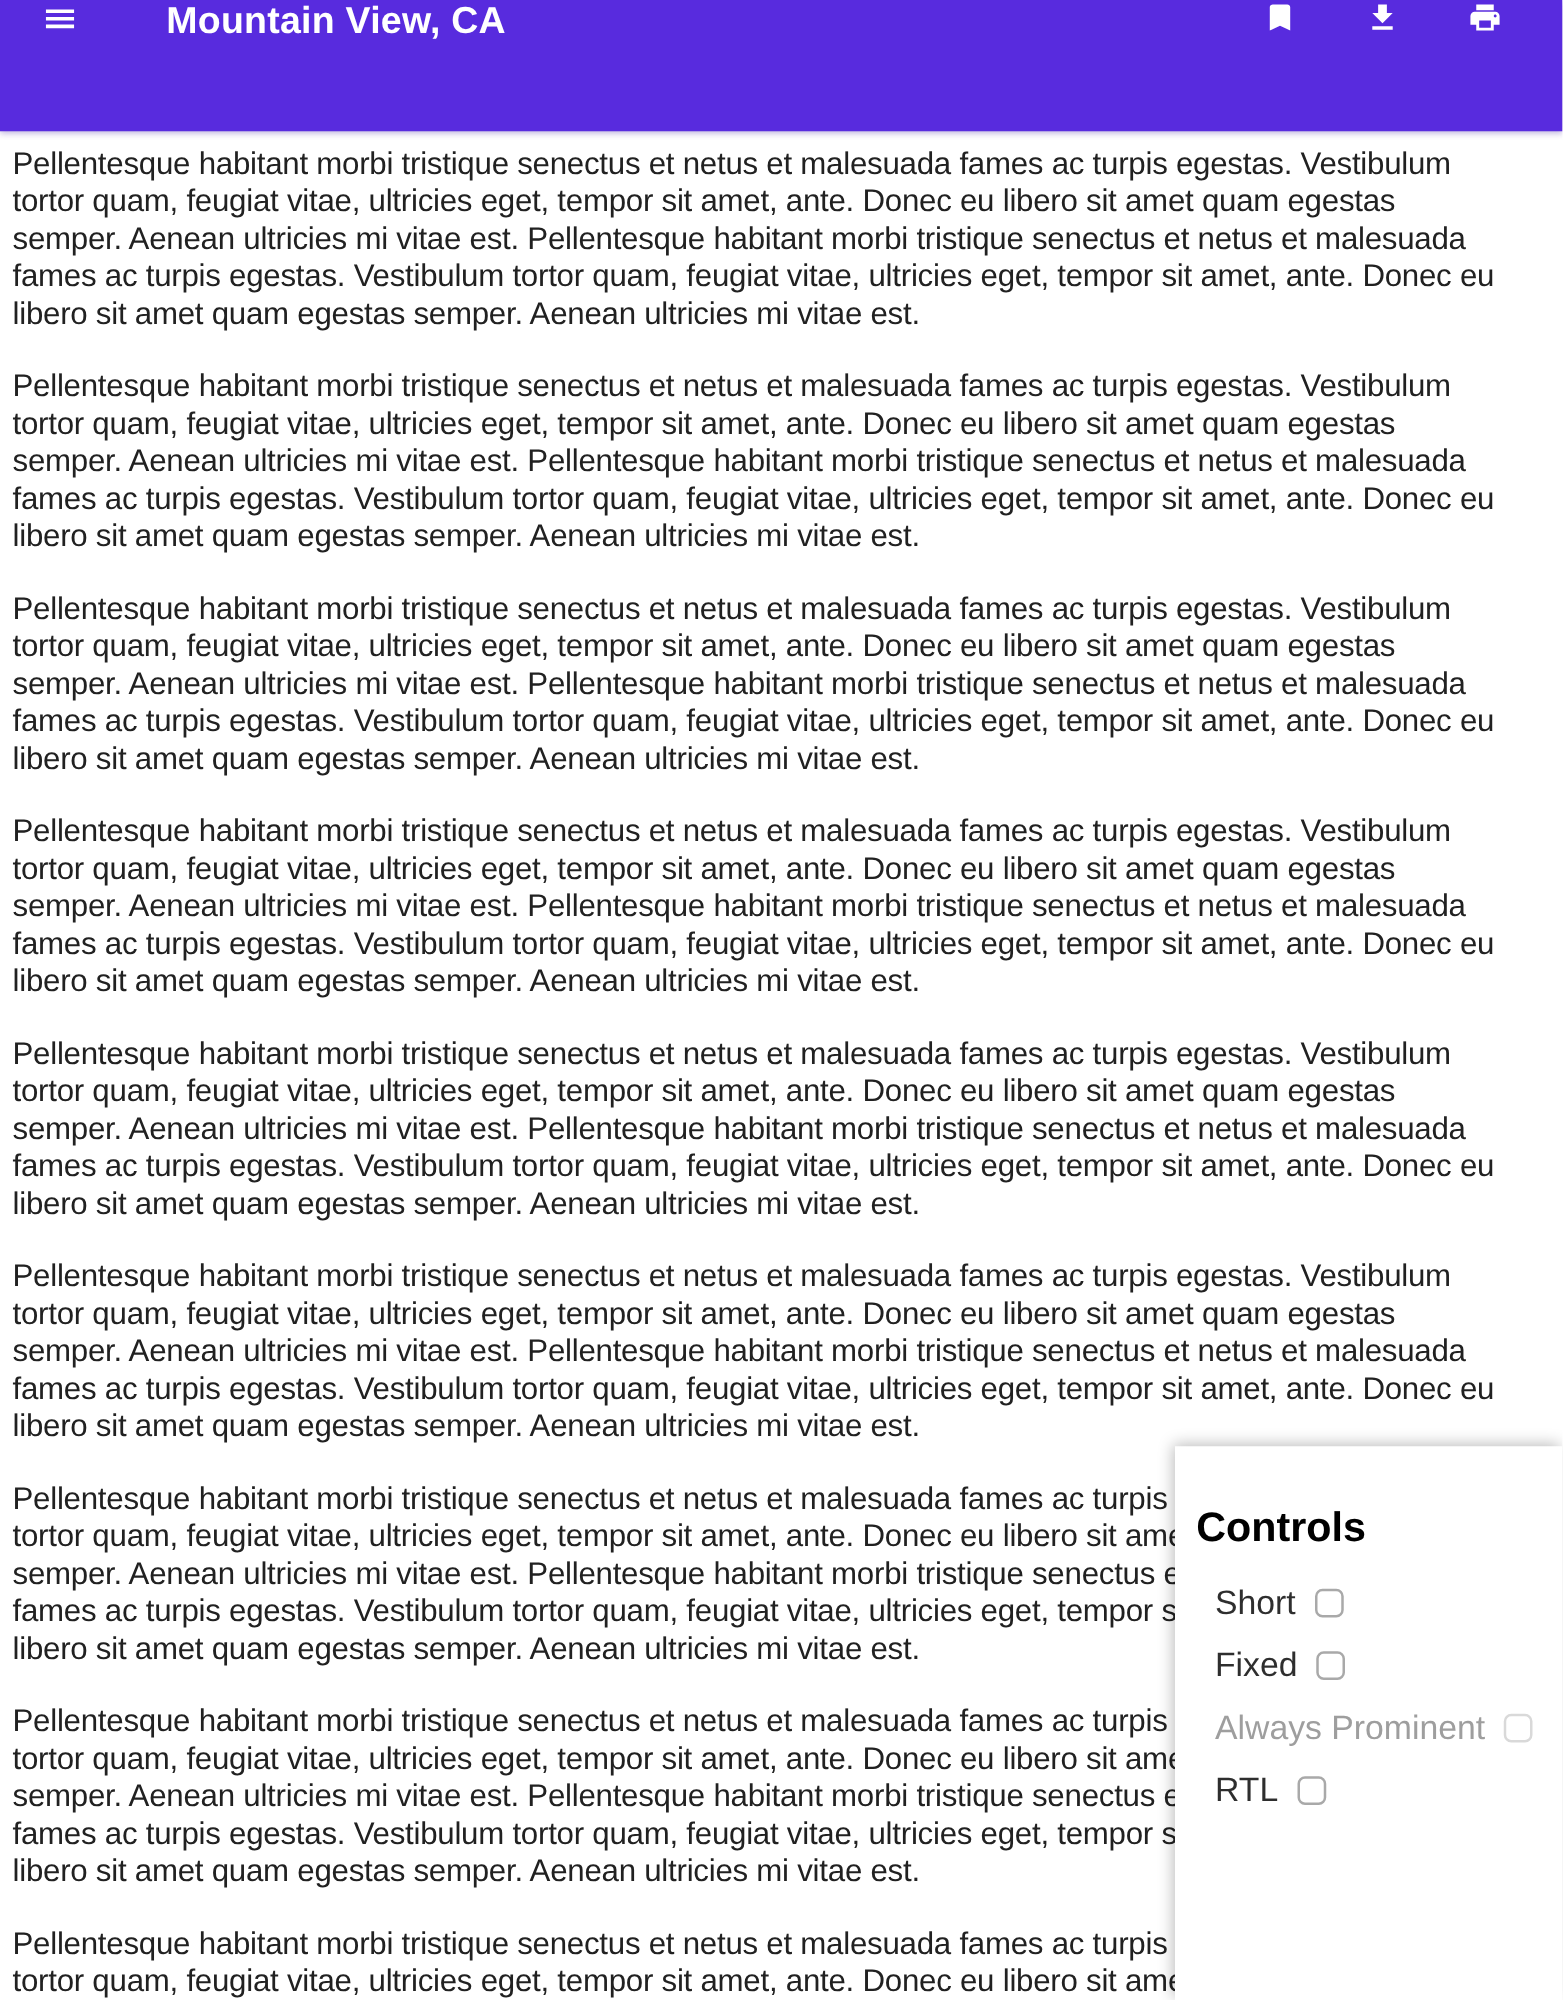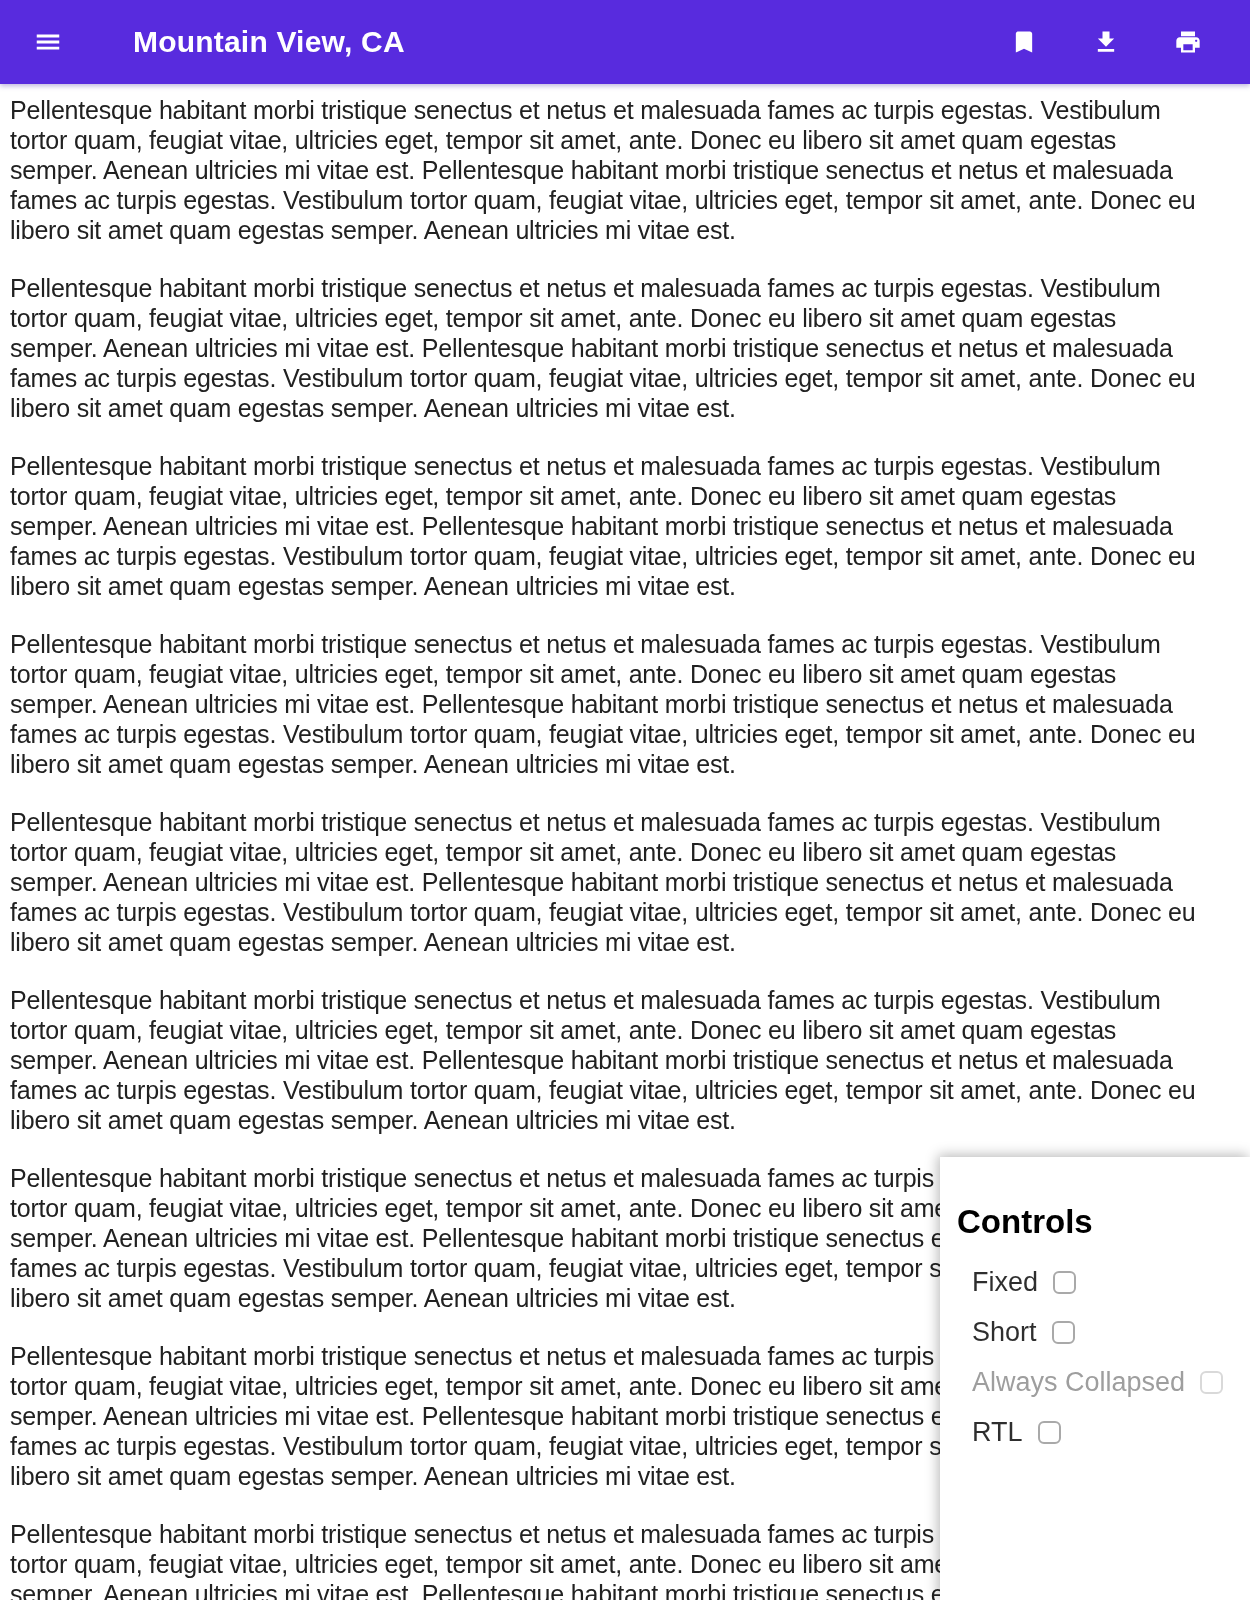--- a/index.html
+++ b/index.html
@@ -8,24 +8,24 @@
     overflow: hidden;
     background: #ffffff;
     font-family: "Liberation Sans", sans-serif;
   }
   body { position: relative; }
 
   
   .appbar {
     position: relative;
     z-index: 5;
-    height: 84px;
+    height: 105px;
     background: var(--app-bar-bg, #582BDE);
     display: flex;
-    align-items: center;
+    align-items: flex-start;
     box-shadow: 0 2px 5px rgba(70, 40, 160, 0.35);
   }
   .menu-btn {
     margin-left: 33px;
     width: 30px; height: 30px;
     display: flex; align-items: center; justify-content: center;
     cursor: pointer;
     background: none; border: none;
   }
   .appbar-title {
@@ -146,29 +146,29 @@
     <p class="para">Pellentesque habitant morbi tristique senectus et netus et malesuada fames ac turpis egestas. Vestibulum tortor quam, feugiat vitae, ultricies eget, tempor sit amet, ante. Donec eu libero sit amet quam egestas semper. Aenean ultricies mi vitae est. Pellentesque habitant morbi tristique senectus et netus et malesuada fames ac turpis egestas. Vestibulum tortor quam, feugiat vitae, ultricies eget, tempor sit amet, ante. Donec eu libero sit amet quam egestas semper. Aenean ultricies mi vitae est.</p>
     <p class="para">Pellentesque habitant morbi tristique senectus et netus et malesuada fames ac turpis egestas. Vestibulum tortor quam, feugiat vitae, ultricies eget, tempor sit amet, ante. Donec eu libero sit amet quam egestas semper. Aenean ultricies mi vitae est. Pellentesque habitant morbi tristique senectus et netus et malesuada fames ac turpis egestas. Vestibulum tortor quam, feugiat vitae, ultricies eget, tempor sit amet, ante. Donec eu libero sit amet quam egestas semper. Aenean ultricies mi vitae est.</p>
     <p class="para">Pellentesque habitant morbi tristique senectus et netus et malesuada fames ac turpis egestas. Vestibulum tortor quam, feugiat vitae, ultricies eget, tempor sit amet, ante. Donec eu libero sit amet quam egestas semper. Aenean ultricies mi vitae est. Pellentesque habitant morbi tristique senectus et netus et malesuada fames ac turpis egestas. Vestibulum tortor quam, feugiat vitae, ultricies eget, tempor sit amet, ante. Donec eu libero sit amet quam egestas semper. Aenean ultricies mi vitae est.</p>
     <p class="para">Pellentesque habitant morbi tristique senectus et netus et malesuada fames ac turpis egestas. Vestibulum tortor quam, feugiat vitae, ultricies eget, tempor sit amet, ante. Donec eu libero sit amet quam egestas semper. Aenean ultricies mi vitae est. Pellentesque habitant morbi tristique senectus et netus et malesuada fames ac turpis egestas. Vestibulum tortor quam, feugiat vitae, ultricies eget, tempor sit amet, ante. Donec eu libero sit amet quam egestas semper. Aenean ultricies mi vitae est.</p>
   </main>
 
 <aside class="controls-card">
   <div class="controls-title">Controls</div>
   <div class="ctl-rows">
       <div class="ctl-row">
+        <span class="ctl-label">Short</span>
+        <span class="checkbox"></span>
+      </div>
+      <div class="ctl-row">
         <span class="ctl-label">Fixed</span>
         <span class="checkbox"></span>
       </div>
-      <div class="ctl-row">
-        <span class="ctl-label">Short</span>
-        <span class="checkbox"></span>
-      </div>
       <div class="ctl-row disabled">
-        <span class="ctl-label">Always Collapsed</span>
+        <span class="ctl-label">Always Prominent</span>
         <span class="checkbox"></span>
       </div>
       <div class="ctl-row">
         <span class="ctl-label">RTL</span>
         <span class="checkbox"></span>
       </div>
     </div>
 </aside>
 
 </body></html>

